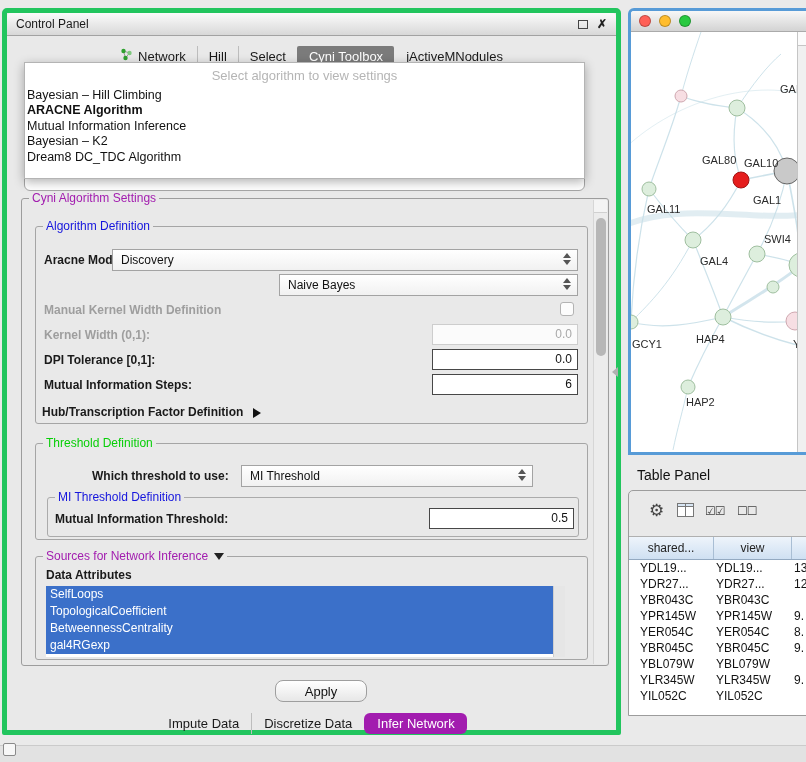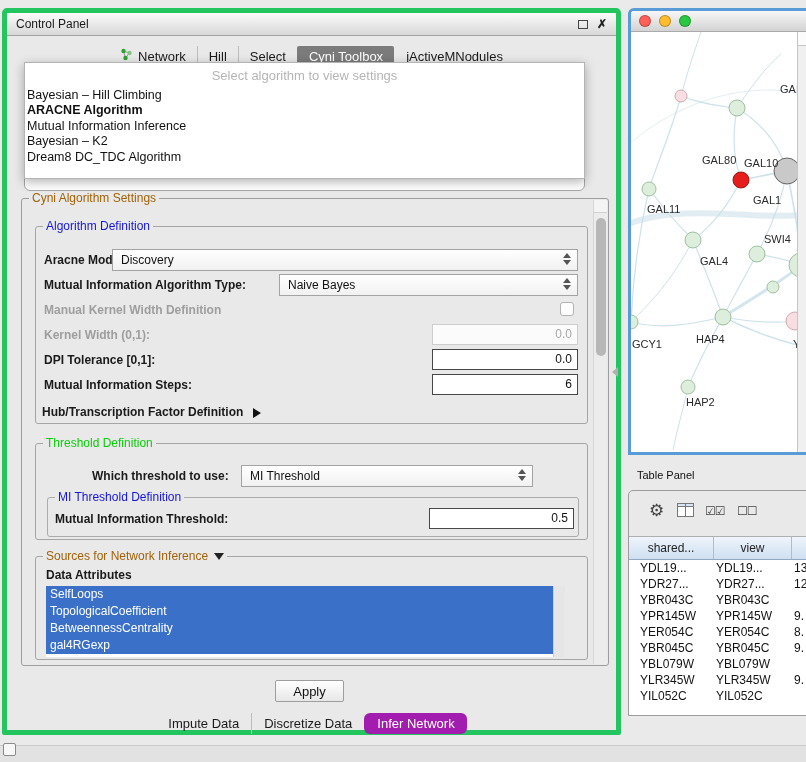--- a/index.html
+++ b/index.html
@@ -14,21 +14,21 @@
 .close-x{margin-left:9px;font-size:12px;color:#222;font-weight:bold;line-height:1}
 
 #tab-bar{position:absolute;left:0;top:31px;width:100%;height:24px;display:flex;justify-content:center;align-items:center;font-size:13px;color:#1a1a1a}
 .tab{display:flex;align-items:center;gap:5px;padding:3px 11px;white-space:nowrap;cursor:default}
 .tab+.tab{border-left:1px solid #bdbdbd}
 .tab.active{background:#7b7b7b;color:#fff;border-radius:2px;border-left-color:transparent}
 .tab.active+.tab{border-left-color:transparent}
 
 
 .group{position:absolute;border:1px solid #9d9d9d;border-radius:3px}
-.glabel{position:absolute;top:-8px;left:7px;background:#e9e9e9;padding:0 3px;font-size:12px;color:#a16207;white-space:nowrap;display:flex;align-items:center;gap:6px}
+.glabel{position:absolute;top:-8px;left:7px;background:#e9e9e9;padding:0 3px;font-size:12px;color:#a21caf;white-space:nowrap;display:flex;align-items:center;gap:6px}
 .glabel.blue{color:#1515dd}
 .glabel.green{color:#07cf07}
 
 .flabel{position:absolute;font-size:12px;font-weight:bold;color:#1a1a1a;white-space:nowrap}
 .flabel.disabled{color:#9e9e9e}
 
 .combo{position:absolute;height:22px;background:linear-gradient(#ffffff,#f1f1f1);border:1px solid #a3a3a3;border-radius:0;font-size:12px;color:#111;padding:0 22px 0 8px;display:flex;align-items:center;white-space:nowrap}
 .spin{position:absolute;right:6px;top:3px;display:flex;flex-direction:column;gap:2px}
 .spin i{display:block;width:0;height:0;border-left:4px solid transparent;border-right:4px solid transparent}
 .spin i.up{border-bottom:5px solid #555}
@@ -42,21 +42,21 @@
 .tri-down{display:inline-block;width:0;height:0;border-left:5px solid transparent;border-right:5px solid transparent;border-top:7px solid #222}
 
 #settings-scroll{position:absolute;top:1px;right:1px;bottom:1px;width:14px;background:#ececec;border-left:1px solid #d6d6d6;border-radius:0 2px 2px 0}
 #settings-scroll .btn{height:13px;border-bottom:1px solid #d0d0d0;background:#f4f4f4}
 #settings-scroll .thumb{position:absolute;left:2px;top:18px;width:10px;height:138px;background:#b7b7b7;border-radius:5px}
 
 .attr-list{position:absolute;background:#fff}
 .attr-item{height:17px;line-height:17px;background:#3b70c9;color:#fff;font-size:12px;padding-left:4px;white-space:nowrap;overflow:hidden}
 .attr-scroll{position:absolute;right:0;top:0;bottom:0;width:12px;background:#e6e6e6;border-left:1px solid #cfcfcf}
 
-#apply-btn{position:absolute;left:268px;top:667px;width:69px;height:22px;background:linear-gradient(#ffffff,#e7e7e7);border:1px solid #9e9e9e;border-radius:2px;font-size:13px;color:#111;font-family:inherit}
+#apply-btn{position:absolute;left:268px;top:667px;width:92px;height:22px;background:linear-gradient(#ffffff,#e7e7e7);border:1px solid #9e9e9e;border-radius:8px;font-size:13px;color:#111;font-family:inherit}
 
 #bottom-tabs{position:absolute;left:0;top:699px;width:100%;height:23px;display:flex;justify-content:center;align-items:center;font-size:13px;color:#1a1a1a}
 .btab{padding:3px 12px;white-space:nowrap;cursor:default}
 .btab+.btab{border-left:1px solid #bdbdbd}
 .btab.active{background:#a21caf;color:#fff;border-radius:6px;border-left-color:transparent}
 
 #algo-dropdown{position:absolute;left:17px;top:49px;width:561px;height:117px;background:#fff;border:1px solid #b4b4b4;box-shadow:0 3px 10px rgba(0,0,0,0.3);z-index:50;font-size:12.5px;color:#111;padding-top:3px;overflow:hidden}
 .dd-placeholder{color:#b5b5b5;text-align:center;height:22px;line-height:20px;font-size:13px}
 .dd-item{height:15.4px;line-height:15.4px;padding-left:2px;white-space:nowrap}
 .dd-item.selected{font-weight:bold}
@@ -68,21 +68,21 @@
 
 #net-window{position:absolute;left:628px;top:8px;width:184px;height:447px;border:3px solid #579bd7;border-radius:6px 0 0 0;background:#fff;overflow:hidden}
 #nw-titlebar{height:21px;background:linear-gradient(#f7f7f7,#d3d3d3);border-bottom:1px solid #aaa;display:flex;align-items:center;padding-left:8px;gap:8px}
 .light{width:12px;height:12px;border-radius:50%;border:1px solid rgba(0,0,0,0.25)}
 #nw-canvas{position:absolute;left:0;top:21px;right:0;bottom:0;background:#fff}
 #nw-scroll{position:absolute;top:0;right:0;bottom:0;width:12px;background:#f0f0f0;border-left:1px solid #c5c5c5}
 #nw-scroll .btn{height:14px;background:#fbfbfb;border-bottom:1px solid #c5c5c5}
 .nlabel{font-size:11px;fill:#2b2b2b;font-family:"Liberation Sans",sans-serif}
 
 
-#tp-label{position:absolute;left:628px;top:461px;width:178px;height:28px;display:flex;align-items:center;padding-left:9px;font-size:11px;color:#111}
+#tp-label{position:absolute;left:628px;top:461px;width:178px;height:28px;display:flex;align-items:center;padding-left:9px;font-size:14px;color:#111}
 #table-window{position:absolute;left:628px;top:490px;width:184px;height:226px;background:#e9e9e9;border:1px solid #9c9c9c;border-radius:5px 0 0 0;overflow:hidden}
 .tw-icon{position:absolute;color:#444;cursor:default}
 #tw-table{position:absolute;left:0;top:45px;right:0;bottom:0;background:#fff;border-top:1px solid #b0b0b0}
 .thead{display:flex;height:23px;background:linear-gradient(#eef4fb,#cfe0f2);border-bottom:1px solid #93a9c1;font-size:12px;color:#222}
 .th{display:flex;align-items:center;justify-content:center;border-right:1px solid #a9bed4;overflow:hidden}
 .th.h0{width:85px}.th.h1{width:78px}.th.h2{flex:1;border-right:none}
 .trow{display:flex;height:16px;line-height:16px;font-size:12px;color:#131313;background:#fff}
 .tcell{overflow:hidden;white-space:nowrap}
 .c0{width:85px;padding-left:11px}
 .c1{width:78px;padding-left:2px}
@@ -140,21 +140,20 @@
 
         <span class="flabel" style="left:8px;top:26px">Aracne Mode:</span>
         <div class="combo" style="left:76px;top:22px;width:466px">
           <span>Discovery</span>
           <span class="spin">
               <i class="up"></i>
               <i class="dn"></i>
             </span>
         </div>
 
-        <span class="flabel" style="left:8px;top:51px">Mutual Information Algorithm Type:</span>
         <div class="combo" style="left:243px;top:47px;width:299px">
           <span>Naive Bayes</span>
           <span class="spin">
               <i class="up"></i>
               <i class="dn"></i>
             </span>
         </div>
 
         <span class="flabel disabled" style="left:8px;top:76px">Manual Kernel Width Definition</span>
         <span class="checkbox" style="left:524px;top:75px"></span>

